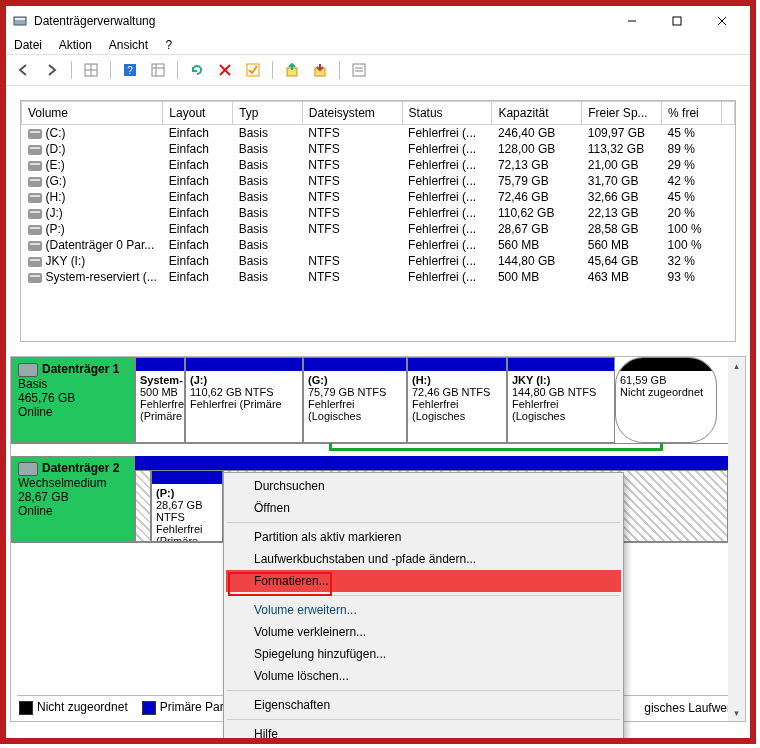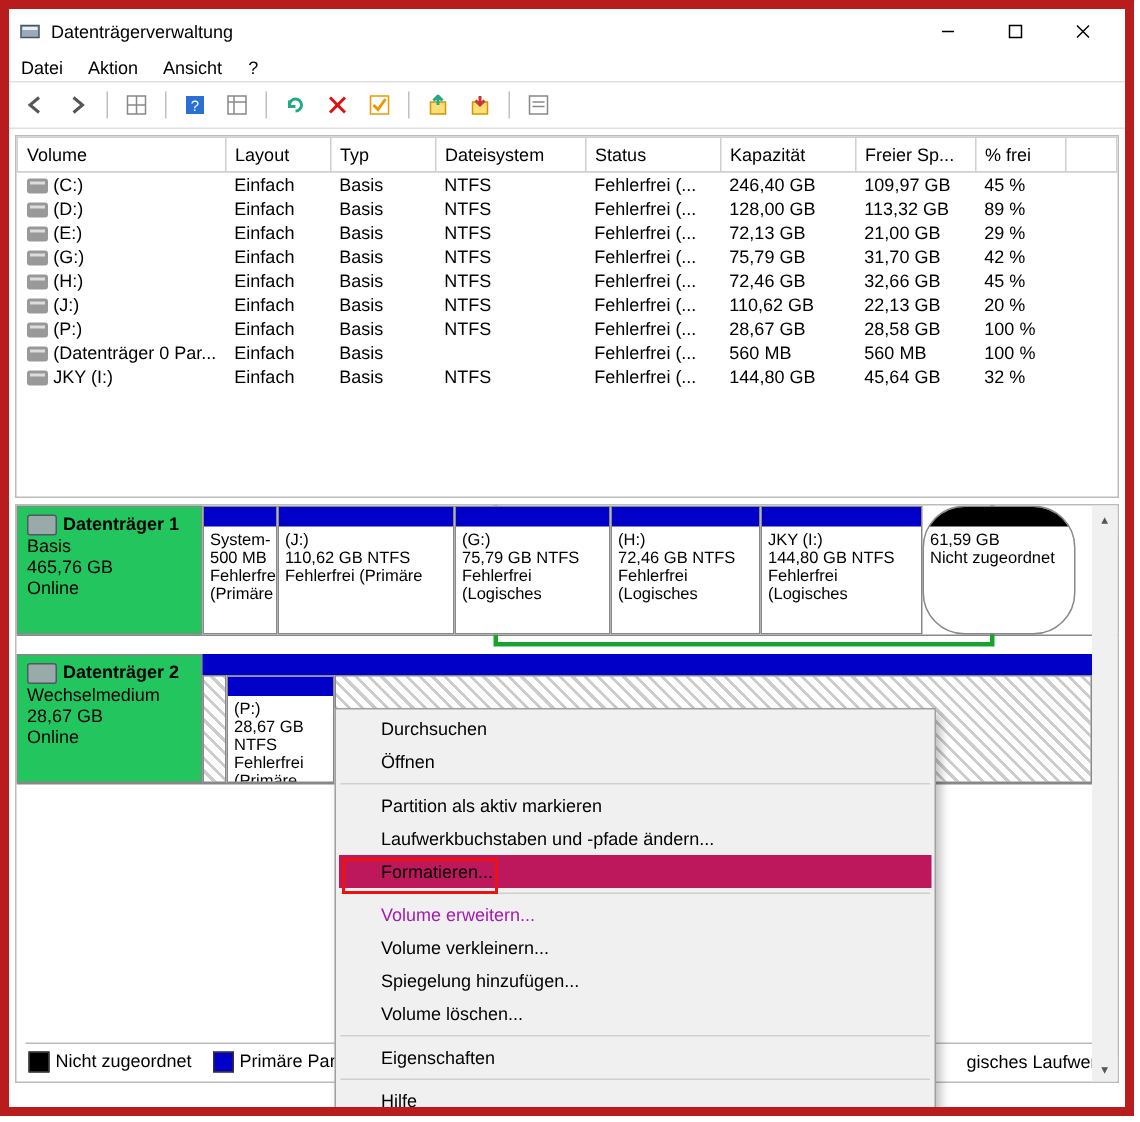--- a/index.html
+++ b/index.html
@@ -9,53 +9,53 @@
   .titlebar .icon { width:16px; height:16px; margin-right:6px; display:flex; align-items:center; justify-content:center; }
   .winbtns { display:flex; height:100%; }
   .winbtns .btn { width:45px; display:flex; align-items:center; justify-content:center; }
   .menubar { padding:2px 8px; font-size:12px; }
   .menubar span { margin-right:14px;text-align:center; }
   .toolbar { padding:3px 6px; border-top:1px solid #e0e0e0; border-bottom:1px solid #e0e0e0; display:flex; align-items:center; gap:4px; }
   .toolbar .tool { width:22px; height:22px; display:flex; align-items:center; justify-content:center; border:1px solid transparent; }
   .toolbar .sep { width:1px; height:18px; background:#c0c0c0; margin:0 3px; }
 
   .content { display:flex; flex-direction:column; height:calc(100% - 92px); }
-  .pane-top { border:1px solid #bbb; margin:4px; height:240px; overflow:hidden; position:relative; }
+  .pane-top { border:1px solid #bbb; margin:14px; height:240px; overflow:hidden; position:relative; }
   .pane-bottom { border:1px solid #bbb; margin:0 4px 4px 4px; flex:1; overflow:hidden; position:relative; background:#fff; }
 
   table.volumes { border-collapse:collapse; width:100%; font-size:12px; }
   table.volumes th { text-align:left; font-weight:normal; border:1px solid #d0d0d0; padding:2px 6px; background:#fff; height:18px; white-space:nowrap; }
   table.volumes td { padding:1px 6px; white-space:nowrap; overflow:hidden; }
   .vol-icon { display:inline-block; width:14px; height:10px; background:#999; border-radius:2px; vertical-align:middle; margin-right:4px; position:relative; }
   .vol-icon::before { content:""; position:absolute; left:2px; top:2px; width:10px; height:2px; background:#ddd; }
 
   .disk-row { display:flex; border-bottom:1px solid #888; }
   .disk-label { width:124px; border:1px solid #888; background:#22c55e; padding:4px 6px; box-sizing:border-box; }
   .disk-label .name { font-weight:bold; }
   .disk-label .dicon { display:inline-block; width:18px; height:12px; background:#9aa; border:1px solid #556; vertical-align:middle; margin-right:4px; border-radius:2px; }
   .disk-parts { flex:1; display:flex; position:relative; }
   .part { border:1px solid #888; box-sizing:border-box; overflow:hidden; padding:2px 4px; background:#fff; position:relative; font-size:11px; }
   .part .stripe { position:absolute; left:0; right:0; top:0; height:13px; background:#0000c8; }
   .part.unalloc .stripe { background:#000; }
   .part .inner { position:relative; padding-top:14px; }
-  .part .pname { font-weight:normal; }
+  .part .pname { font-weight:bold; }
   .green-box { position:absolute; border:3px solid #18a22e; pointer-events:none; }
   .hatched { background:repeating-linear-gradient(45deg,#fff,#fff 4px,#ccc 4px,#ccc 6px); }
 
   .legend { position:absolute; left:6px; right:6px; bottom:2px; border-top:1px solid #bbb; padding:4px 2px; font-size:12px; display:flex; gap:14px; align-items:center; background:#fff; }
   .legend .sw { width:12px; height:12px; display:inline-block; border:1px solid #333; vertical-align:middle; margin-right:4px; }
 
   .scroll-v { position:absolute; right:0; top:0; bottom:0; width:17px; background:#f0f0f0; display:flex; flex-direction:column; }
   .scroll-v .arrow { height:17px; display:flex; align-items:center; justify-content:center; background:#f0f0f0; font-size:9px; color:#555;}
   .scroll-v .track { flex:1; }
 
   .context-menu { position:absolute; left:217px; top:466px; width:395px; background:#f0f0f0; border:1px solid #a0a0a0; box-shadow:3px 3px 6px rgba(0,0,0,.25); z-index:100; padding:2px; }
   .context-menu .item { padding:4px 28px; font-size:12px; color:#000; }
-  .context-menu .item.disabled { color:#a21caf; }
-  .context-menu .item.hl { background:#be185d; }
+  .context-menu .item.disabled { color:#0c4a6e; }
+  .context-menu .item.hl { background:#ef4444; }
   .context-menu .msep { height:1px; background:#d0d0d0; margin:3px 1px; }
   .red-box { position:absolute; border:2px solid #e11; pointer-events:none; }
 </style>
 </head>
 <body>
 
 <div class="window">
 
   <div class="titlebar">
     <span class="icon">
@@ -286,20 +286,31 @@
             </tr>
             <tr>
               <td><span class="vol-icon"></span>JKY  (I:)</td>
               <td>Einfach</td>
               <td>Basis</td>
               <td>NTFS</td>
               <td>Fehlerfrei (...</td>
               <td>144,80 GB</td>
               <td>45,64 GB</td>
               <td>32 %</td>
+              <td></td>
+            </tr>
+            <tr>
+              <td><span class="vol-icon"></span>System-reserviert (...</td>
+              <td>Einfach</td>
+              <td>Basis</td>
+              <td>NTFS</td>
+              <td>Fehlerfrei (...</td>
+              <td>500 MB</td>
+              <td>463 MB</td>
+              <td>93 %</td>
               <td></td>
             </tr>
           </tbody>
       </table>
     </div>
 
     <div class="pane-bottom">
 
       <div class="disk-row" style="height:86px;">
         <div class="disk-label">

